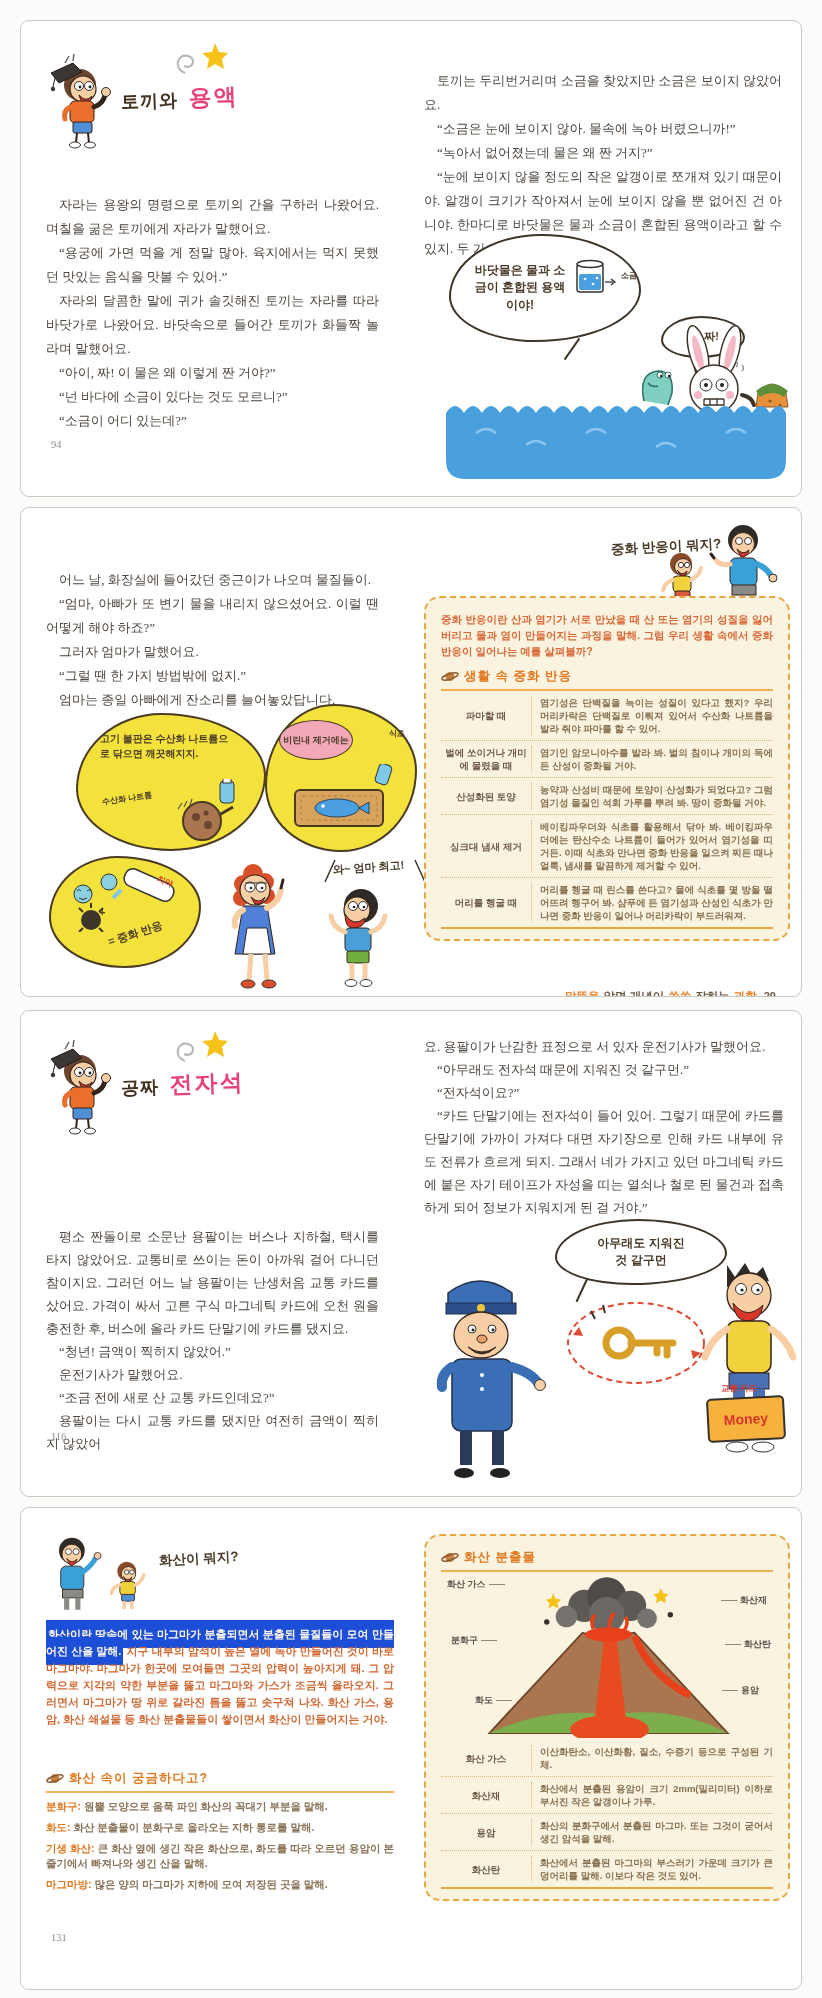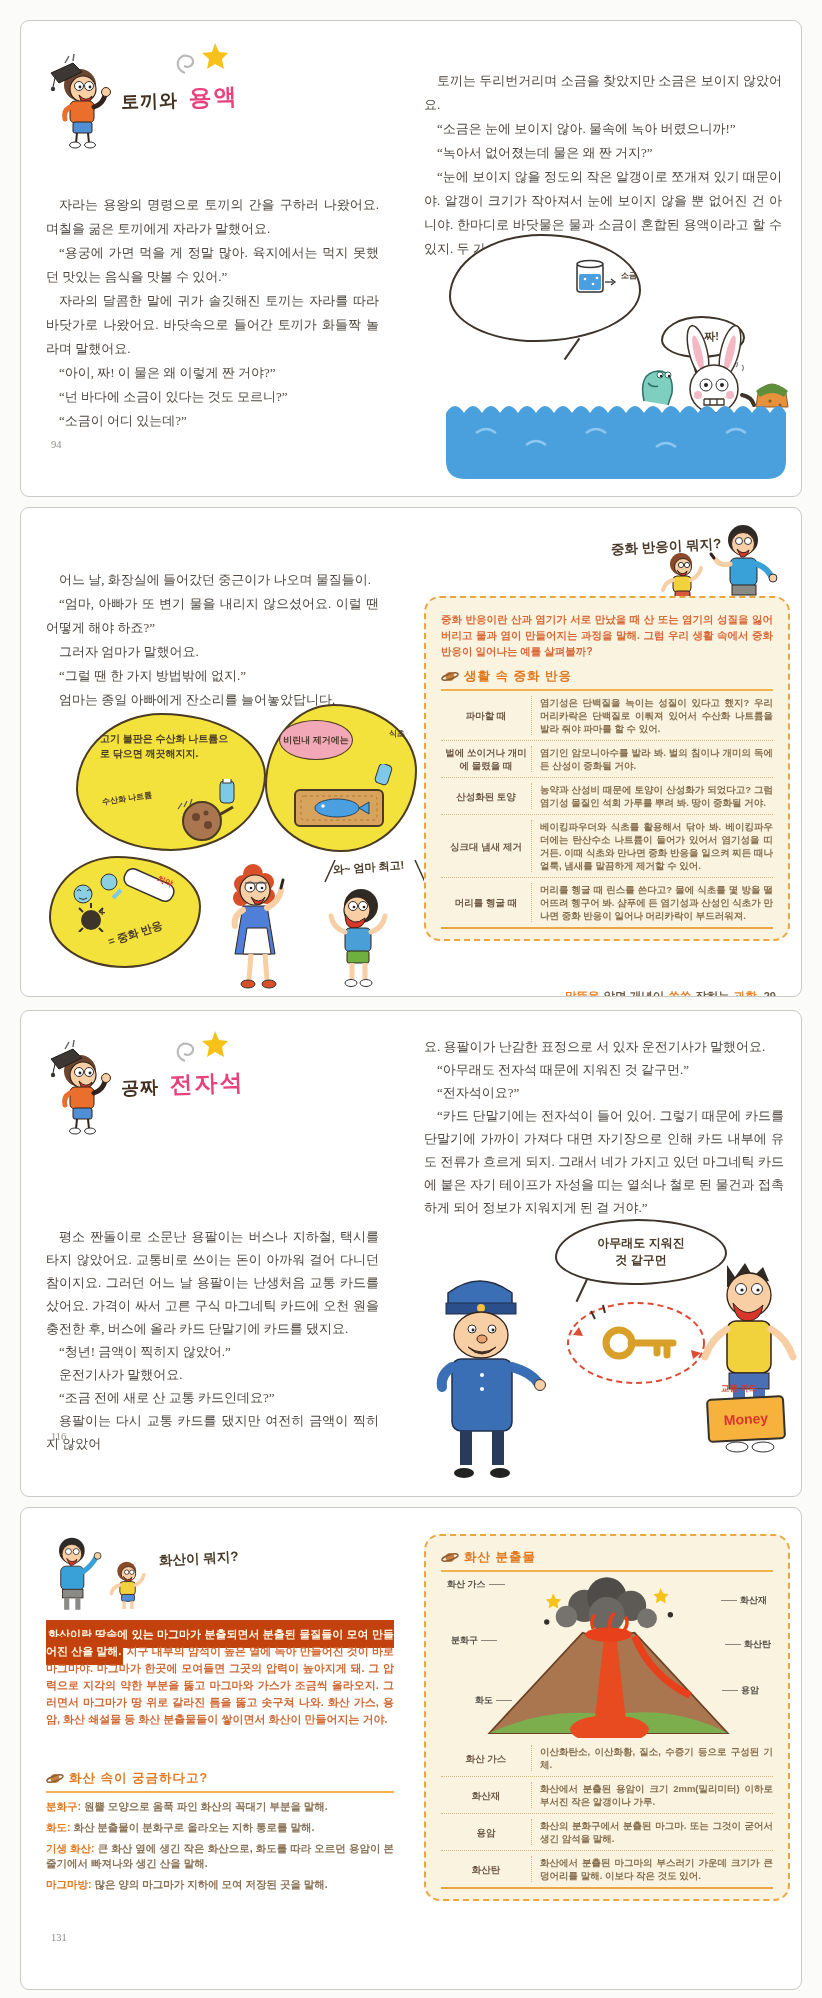--- a/index.html
+++ b/index.html
@@ -50,21 +50,21 @@
                    font-size:9.5px; line-height:13px; color:#86704f; text-align:justify; font-weight:bold;}
   .page-footer { position:absolute; display:flex; gap:4px; align-items:baseline;
                  font-size:11.5px; font-weight:bold; }
   .page-footer .fo { color:#ef7f24; } .page-footer .fb { color:#6d5a45;margin-top:41px; }
   .page-footer .fp { color:#6d5a45; font-size:11px; margin-left:3px; }
 
   .q-head { font-size:13.5px; font-weight:bold; color:#4a3b28; transform:rotate(-3deg); white-space:nowrap;}
 
   
   .p4-intro { font-size:11px; line-height:17px; color:#d06a35; font-weight:bold; text-align:justify; }
-  .p4-intro .hl { background:#c2410c; color:#fffbe8; padding:8px 2px; }
+  .p4-intro .hl { background:#1d4ed8; color:#fffbe8; padding:8px 2px; }
   .gloss-item { font-size:10.5px; line-height:15px; color:#8a7357; font-weight:bold;
                 text-align:justify; margin-top:6px; }
   .gloss-item .term { color:#e0791f; }
   .diagram-label { position:absolute; font-size:9px; font-weight:bold; color:#55504a;
                    white-space:nowrap; display:flex; align-items:center; gap:3px;}
   .diagram-label i { display:block; width:16px; border-top:1px solid #8c867e; }
   .tiny-label { position:absolute; font-size:8px; font-weight:bold; color:#4a3b28; white-space:nowrap;}
   .money-box { position:absolute; width:78px; height:44px; background:#f6b23c; border:2.5px solid #35302a;
                border-radius:5px; display:flex; align-items:center; justify-content:center;
                font-size:14px; font-weight:bold; color:#d8362a; transform:rotate(-3deg); }
@@ -117,20 +117,21 @@
     <div class="abs page-num" style="left:30px;top:418px">94</div>
 
     <div class="abs body-text" style="left:403px;top:48px;width:358px">
       <p>토끼는 두리번거리며 소금을 찾았지만 소금은 보이지 않았어요.</p>
       <p>“소금은 눈에 보이지 않아. 물속에 녹아 버렸으니까!”</p>
       <p>“녹아서 없어졌는데 물은 왜 짠 거지?”</p>
       <p>“눈에 보이지 않을 정도의 작은 알갱이로 쪼개져 있기 때문이야. 알갱이 크기가 작아져서 눈에 보이지 않을 뿐 없어진 건 아니야. 한마디로 바닷물은 물과 소금이 혼합된 용액이라고 할 수 있지. 두 가</p>
     </div>
 
     <div class="bubble" style="left:428px;top:213px;width:192px;height:108px">
+      <div class="btxt" style="width:115px;margin-right:50px">바닷물은 물과 소금이 혼합된 용액이야!</div>
       <svg class="abs" style="right:14px;top:22px" width="52" height="40" viewBox="0 0 52 40">
         <rect x="4" y="6" width="26" height="28" rx="3" fill="#fff" stroke="#333" stroke-width="1.5"></rect>
         <rect x="6" y="16" width="22" height="16" rx="2" fill="#4a9fe0"></rect>
         <circle cx="12" cy="21" r="1.3" fill="#fff"></circle>
           <circle cx="20" cy="26" r="1.3" fill="#fff"></circle>
           <circle cx="24" cy="20" r="1.3" fill="#fff"></circle>
         <ellipse cx="17" cy="6" rx="13" ry="3.5" fill="#fff" stroke="#333" stroke-width="1.5"></ellipse>
         <path d="M32 24 l8 0" stroke="#333" stroke-width="1.3"></path>
           <path d="M38 21 l4 3 -4 3" fill="none" stroke="#333" stroke-width="1.3"></path>
       </svg>

